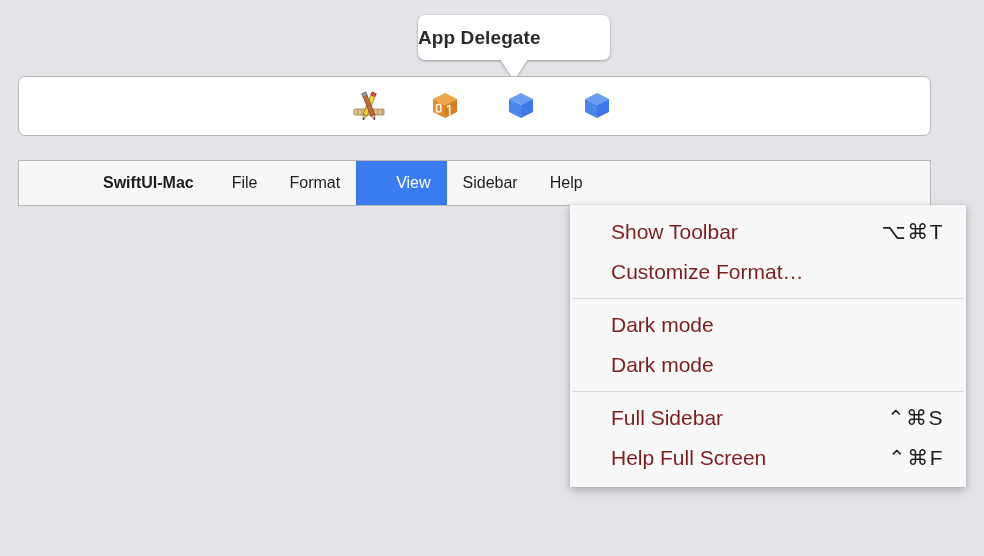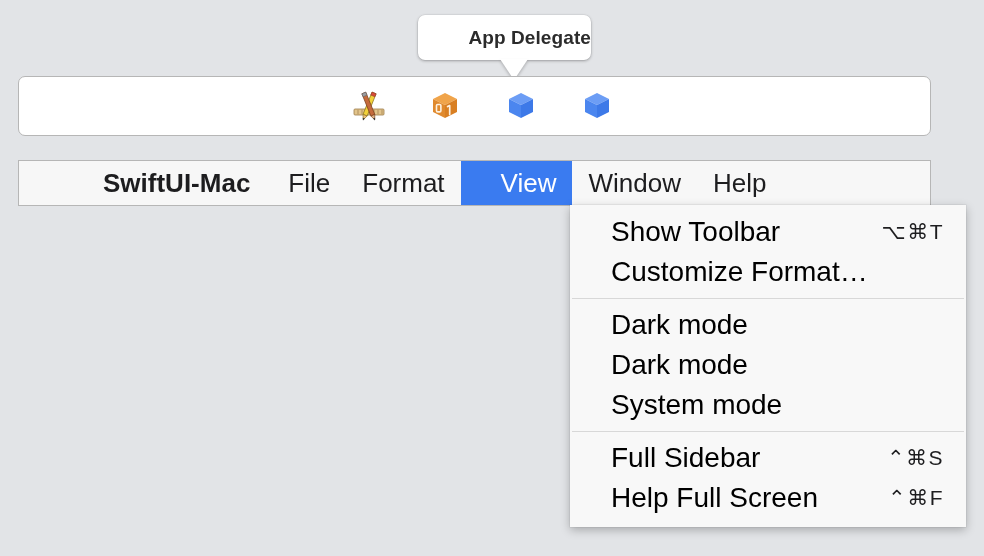--- a/index.html
+++ b/index.html
@@ -14,28 +14,28 @@
     overflow: hidden;
     position: relative;
     -webkit-font-smoothing: antialiased;
   }
 
   
   #tooltip {
     position: absolute;
     left: 418px;
     top: 15px;
-    width: 173px;
+    width: 192px;
     height: 45px;
     background: #ffffff;
     border-radius: 7px;
     box-shadow: 0 1px 3px rgba(0,0,0,0.30), 0 0 0 0.5px rgba(0,0,0,0.06);
     display: flex;
     align-items: center;
-    justify-content: flex-end;
+    justify-content: flex-start;
   }
   #tooltip-label {
     font-size: 19px;
     font-weight: bold;
     color: #2b2b2b;
     letter-spacing: 0.1px;
     white-space: nowrap;
   }
   #tooltip-tail {
     position: absolute;
@@ -89,21 +89,21 @@
     border: 1px solid #b6b6b6;
     box-sizing: border-box;
     display: flex;
     align-items: stretch;
     padding-left: 66px;
   }
   .mb-item {
     display: flex;
     align-items: center;
     padding: 0 16px;
-    font-size: 26px;
+    font-size: 16px;
     color: #1d1d1f;
     white-space: nowrap;
   }
   .mb-item.app-name {
     font-weight: bold;
     padding-left: 18px;
     padding-right: 22px;
   }
   .mb-item.active {
     background: #3a7bf0;
@@ -124,22 +124,22 @@
   }
   .menu-row {
     display: flex;
     align-items: center;
     justify-content: space-between;
     height: 40px;
     padding: 0 22px 0 41px;
     box-sizing: border-box;
   }
   .menu-label {
-    font-size: 28px;
-    color: #000000;
+    font-size: 21px;
+    color: #7f1d1d;
     white-space: nowrap;
   }
   .menu-shortcut {
     font-size: 21px;
     color: #1d1d1f;
     letter-spacing: 1.5px;
     white-space: nowrap;
   }
   .menu-sep {
     height: 1px;
@@ -219,21 +219,21 @@
   <div class="mb-item">
     <span>File</span>
   </div>
   <div class="mb-item">
     <span>Format</span>
   </div>
   <div class="mb-item active">
     <span>View</span>
   </div>
   <div class="mb-item">
-    <span>Window</span>
+    <span>Sidebar</span>
   </div>
   <div class="mb-item">
     <span>Help</span>
   </div>
 </div>
 
 <div id="dropdown">
 
   <div class="menu-row">
     <span class="menu-label">Show Toolbar</span>
@@ -247,24 +247,20 @@
   <div class="menu-sep"></div>
 
   <div class="menu-row">
     <span class="menu-label">Dark mode</span>
     <span class="menu-shortcut"></span>
   </div>
   <div class="menu-row">
     <span class="menu-label">Dark mode</span>
     <span class="menu-shortcut"></span>
   </div>
-  <div class="menu-row">
-    <span class="menu-label">System mode</span>
-    <span class="menu-shortcut"></span>
-  </div>
 
   <div class="menu-sep"></div>
 
   <div class="menu-row">
     <span class="menu-label">Full Sidebar</span>
     <span class="menu-shortcut">⌃⌘S</span>
   </div>
   <div class="menu-row">
     <span class="menu-label">Help Full Screen</span>
     <span class="menu-shortcut">⌃⌘F</span>

